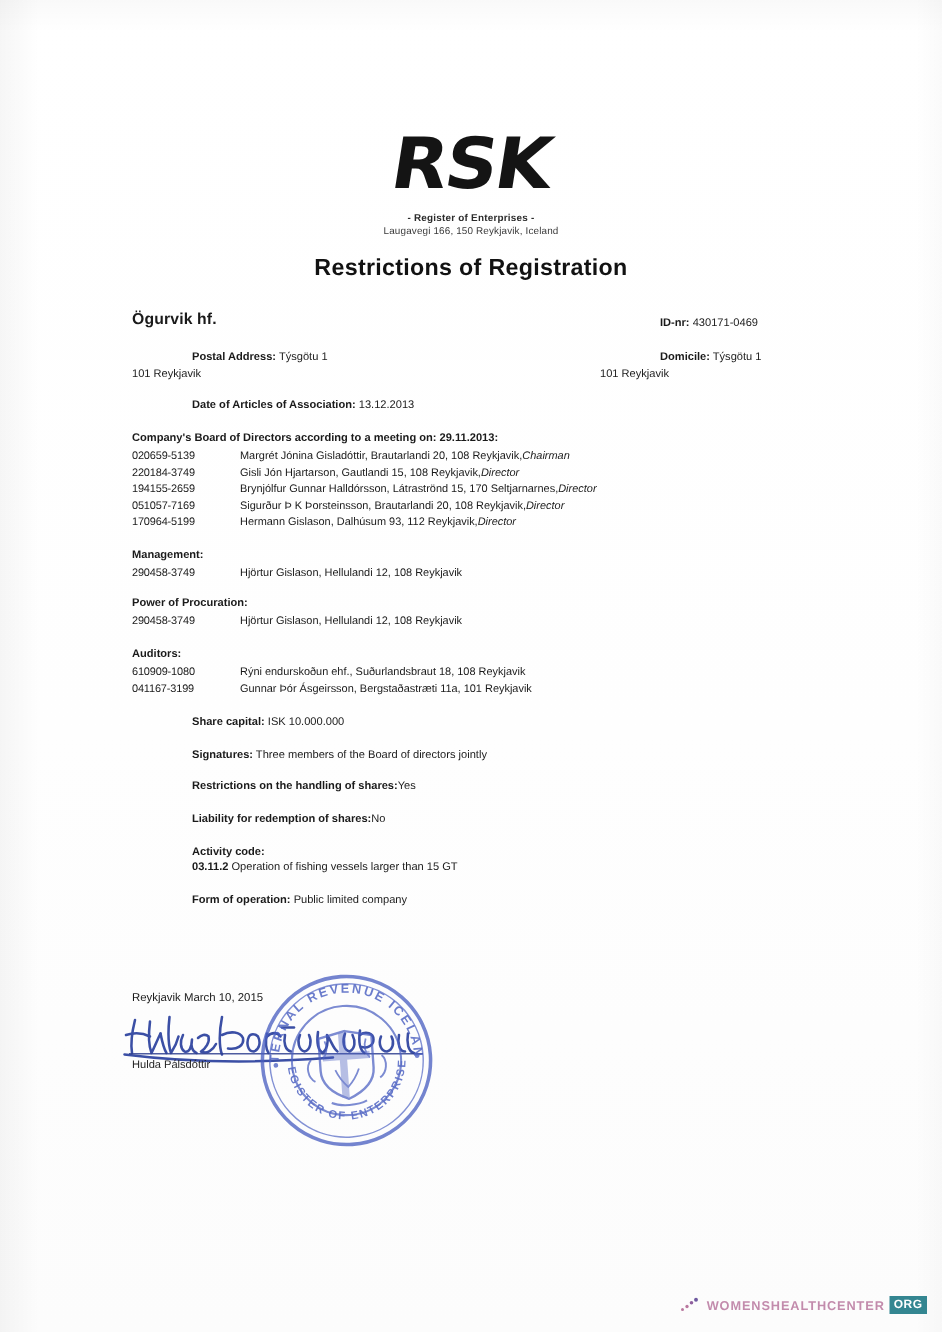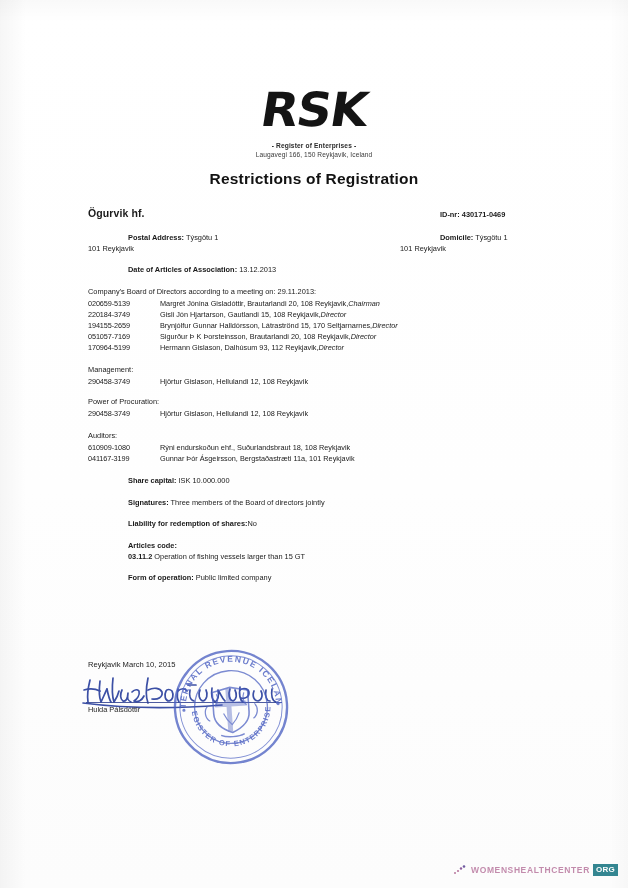--- a/index.html
+++ b/index.html
@@ -93,21 +93,21 @@
     text-align: left;
     width: 140px;
   }
 
   .company-name {
     font-size: 10.5px;
     font-weight: bold;
     letter-spacing: 0.1px;
   }
   .idnr { font-size: 7.4px; font-weight: bold; padding-top: 4px; }
-  .idnr .val { font-weight: bold; margin-top: 44px; }
+  .idnr .val { font-weight: normal; margin-top: 44px; }
 
   .lbl { font-weight: bold; margin-left: 40px; }
 
   .blk { margin-top: 11px; }
   .blk-tight { margin-top: 9px; }
 
   .addr-lines div { line-height: 1.5; }
 
   
   table.people {
@@ -117,21 +117,21 @@
   }
   table.people td {
     padding: 0 0 0.5px 0;
     vertical-align: top;
     white-space: nowrap;
   }
   td.pid { width: 72px; letter-spacing: -0.1px; }
   td.pname { padding-left: 10px; }
   .role { font-style: italic; }
 
-  .heading-line { font-weight: normal; }
+  .heading-line { font-weight: bold; }
 
   
   #sig-area {
     position: absolute;
     top: 660px;
     left: 88px;
     width: 300px;
   }
   #sig-date {
     font-size: 7.6px;
@@ -316,27 +316,30 @@
     <div class="blk">
       <span class="lbl">Share capital:</span>
       <span>ISK 10.000.000</span>
     </div>
 
     <div class="blk">
       <span class="lbl">Signatures:</span>
       <span>Three members of the Board of directors jointly</span>
     </div>
 
+    <div class="blk">
+      <span class="lbl">Restrictions on the handling of shares:</span><span>Yes</span>
+    </div>
 
     <div class="blk">
       <span class="lbl">Liability for redemption of shares:</span><span>No</span>
     </div>
 
     <div class="blk">
-      <div class="lbl">Articles code:</div>
+      <div class="lbl">Activity code:</div>
       <div><span class="lbl">03.11.2</span> <span>Operation of fishing vessels larger than 15 GT</span></div>
     </div>
 
     <div class="blk">
       <span class="lbl">Form of operation:</span>
       <span>Public limited company</span>
     </div>
 
   </div>
 

